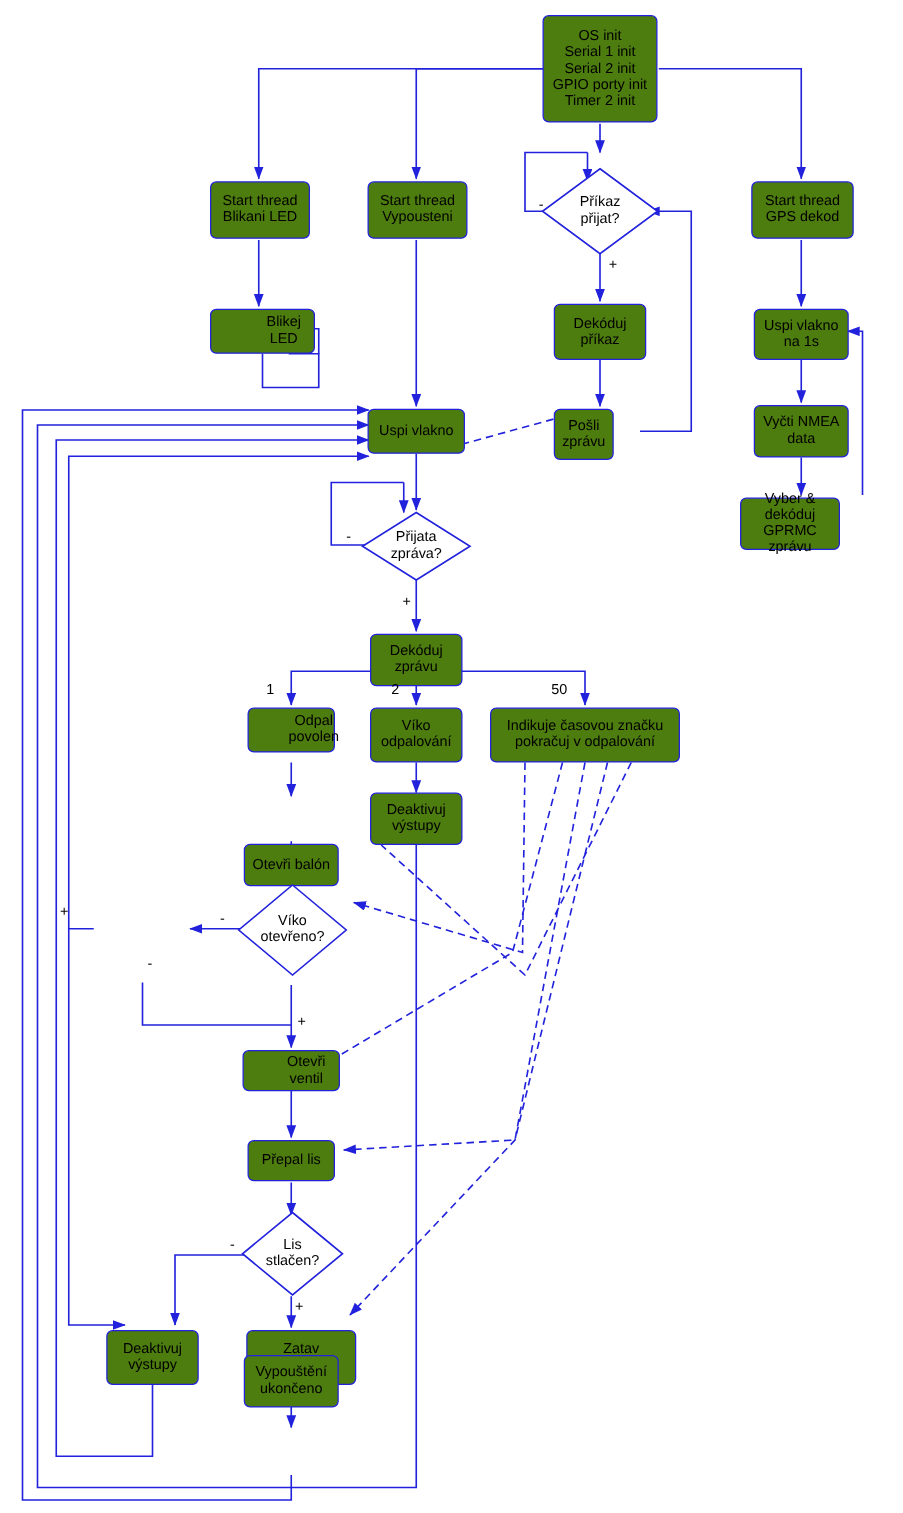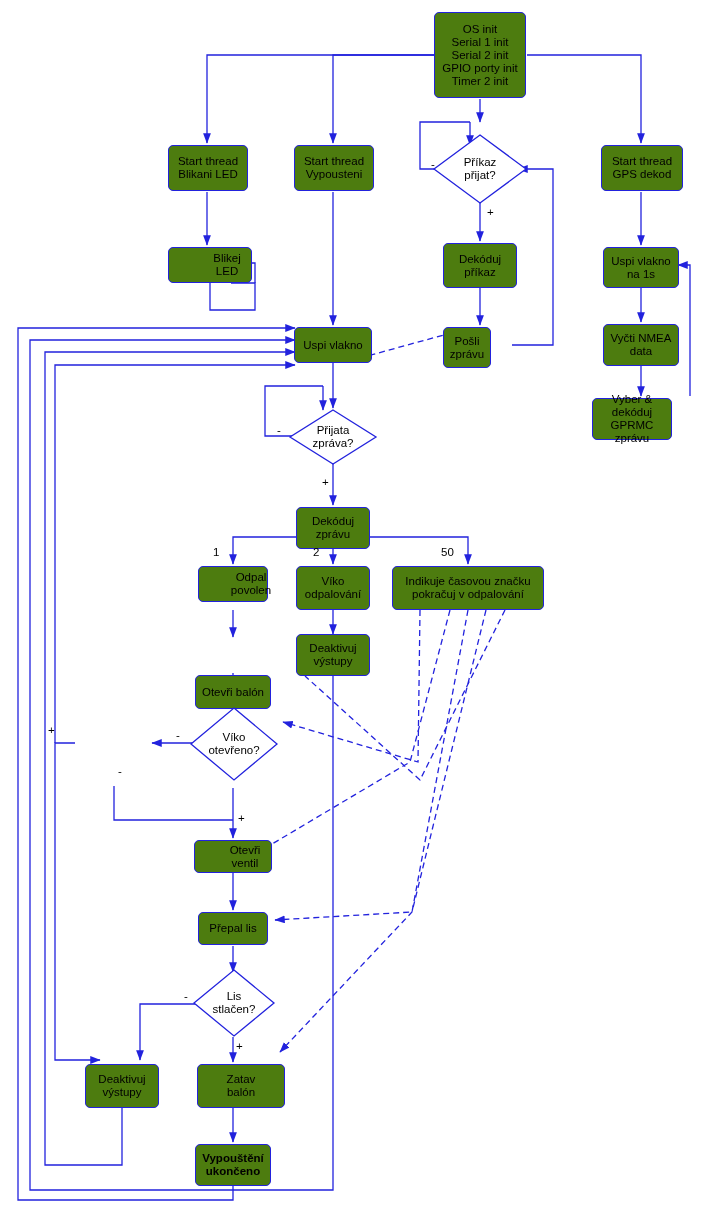--- a/index.html
+++ b/index.html
@@ -257,21 +257,21 @@
     <div class="dlabel">Lis
 stlačen?</div>
   </div>
 
   <div class="node box" style="left:85px; top:1064px; width:74px; height:44px;">Deaktivuj
 výstupy</div>
 
   <div class="node box" style="left:197px; top:1064px; width:88px; height:44px;">Zatav
 balón</div>
 
-  <div class="node box" style="left:195px; top:1144px; width:76px; height:42px;font-weight:bold;">Vypouštění
+  <div class="node box" style="left:195px; top:1084px; width:76px; height:42px;">Vypouštění
 ukončeno</div>
 
   <div class="edge-label" style="left:431px; top:158px;">-</div>
   <div class="edge-label" style="left:487px; top:206px;">+</div>
   <div class="edge-label" style="left:277px; top:424px;">-</div>
   <div class="edge-label" style="left:322px; top:476px;">+</div>
   <div class="edge-label" style="left:213px; top:546px;">1</div>
   <div class="edge-label" style="left:313px; top:546px;">2</div>
   <div class="edge-label" style="left:441px; top:546px;">50</div>
   <div class="edge-label" style="left:176px; top:729px;">-</div>

